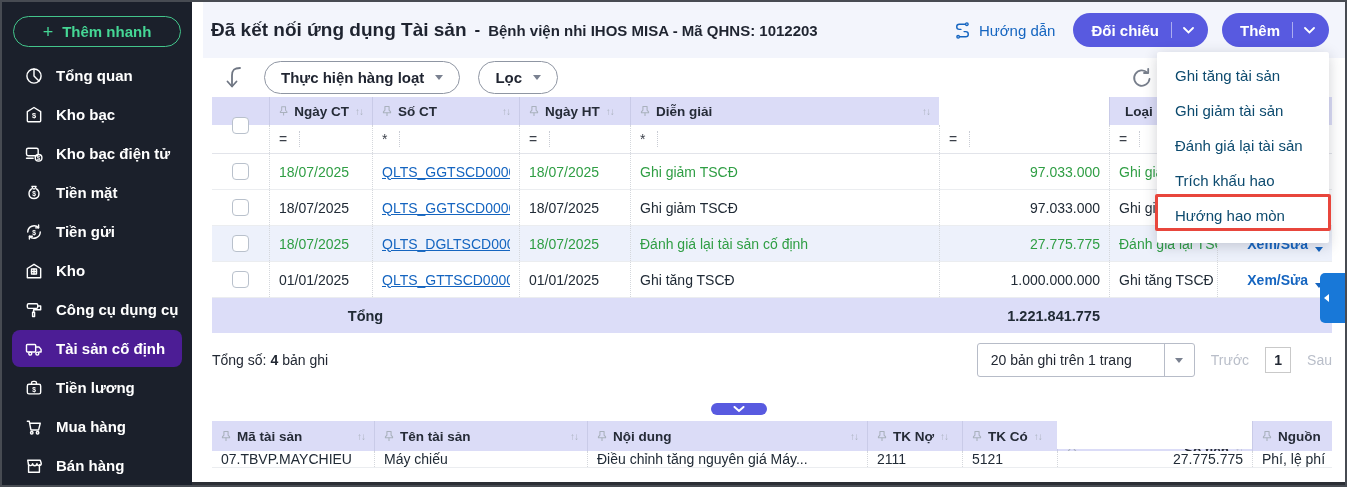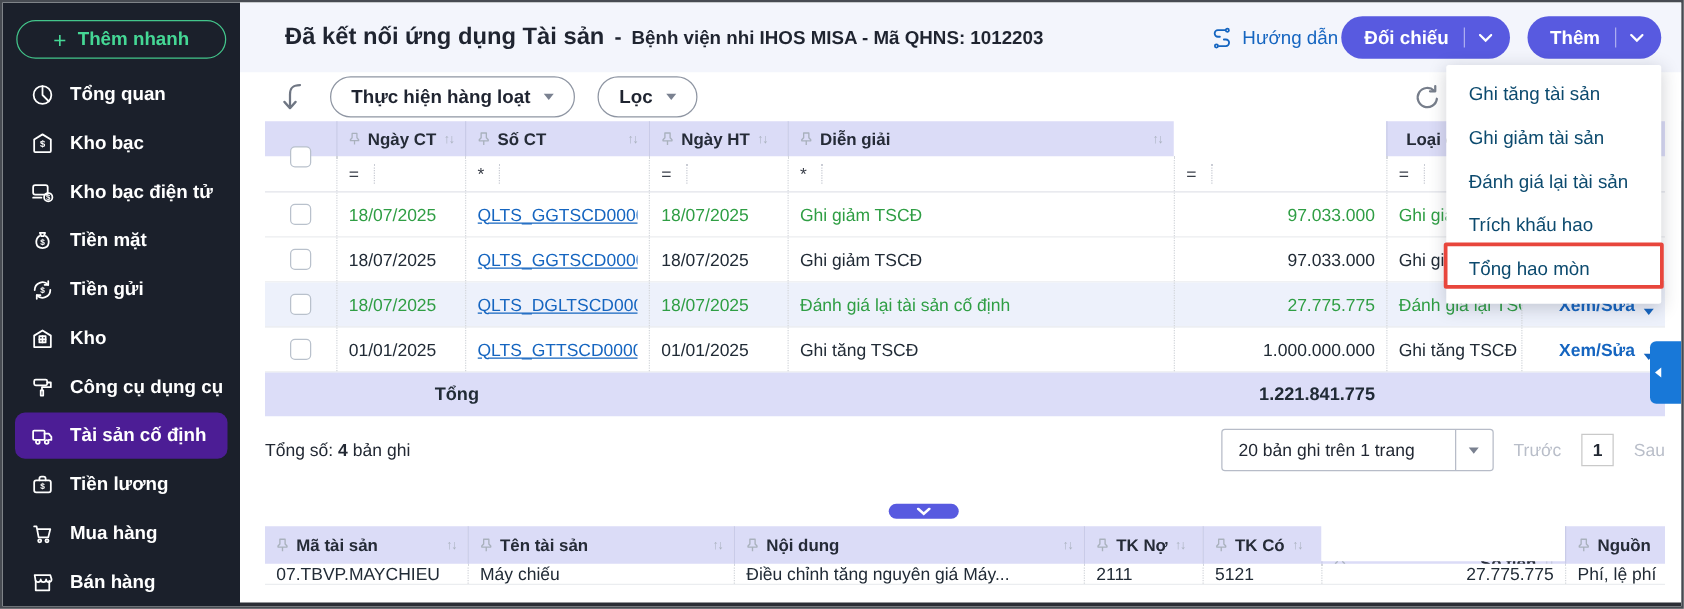--- a/index.html
+++ b/index.html
@@ -16,28 +16,28 @@
   .quick-add .plus { font-size:18px; font-weight:normal; line-height:1; }
   .nav { margin-top:8px; }
   .nav-item { margin:2px 10px; height:37px; border-radius:8px; display:flex;
               align-items:center; gap:12px; padding-left:12px; color:#fff;
               font-size:15px; font-weight:bold; cursor:pointer; white-space:nowrap;text-align:right; }
   .nav-item.active { background:#4c1d95; }
   .nav-item svg { flex:0 0 auto; }
 
   
   .main { position:absolute; left:190px; top:0; right:0; bottom:0; background:#fff; }
-  .main-header { position:absolute; left:0; right:0; top:0; height:56px; background:#f3f5fc;
-                 display:flex; align-items:center; padding:0 16px 0 36px; }
+  .main-header { position:absolute; left:11px; right:0; top:0; height:56px; background:#f3f5fc;
+                 display:flex; align-items:center; padding:0 16px 0 8px; }
   .page-title { font-size:19px; font-weight:bold; color:#1f2430; white-space:nowrap; }
   .title-dash { font-size:17px; font-weight:bold; color:#1f2430; margin:0 8px; }
   .page-subtitle { font-size:15px; font-weight:bold; color:#1f2430; white-space:nowrap; }
   .spacer { flex:1; }
   .guide { display:flex; align-items:center; gap:7px; color:#1565c0; font-size:15px;
-           cursor:pointer; margin-right:3px; white-space:nowrap; }
+           cursor:pointer; margin-right:18px; white-space:nowrap; }
   .pill-btn { height:34px; border-radius:17px; background:#585ae0; color:#fff;
               display:flex; align-items:center; font-size:15px; font-weight:bold;
               cursor:pointer; white-space:nowrap; }
   .pill-btn .lbl { padding:0 12px 0 18px; }
   .pill-btn .sep { width:1px; height:16px; background:rgba(255,255,255,.5); }
   .pill-btn .car { padding:0 14px 0 11px; display:flex; align-items:center; }
   .btn-gap { width:14px; }
 
   
   .toolbar { position:absolute; left:0; right:0; top:56px; height:39px; background:#fff;
@@ -536,21 +536,21 @@
     </div>
 
     <div class="bottom-strip"></div>
   </div>
 
   <div class="add-menu">
     <div class="menu-item">Ghi tăng tài sản</div>
     <div class="menu-item">Ghi giảm tài sản</div>
     <div class="menu-item">Đánh giá lại tài sản</div>
     <div class="menu-item">Trích khấu hao</div>
-    <div class="menu-item">Tổng hao mòn</div>
+    <div class="menu-item">Hướng hao mòn</div>
     <div class="red-box"></div>
   </div>
 
   <div class="side-tab">
     <span class="arr"></span>
   </div>
 
 </div>
 
 </body></html>

